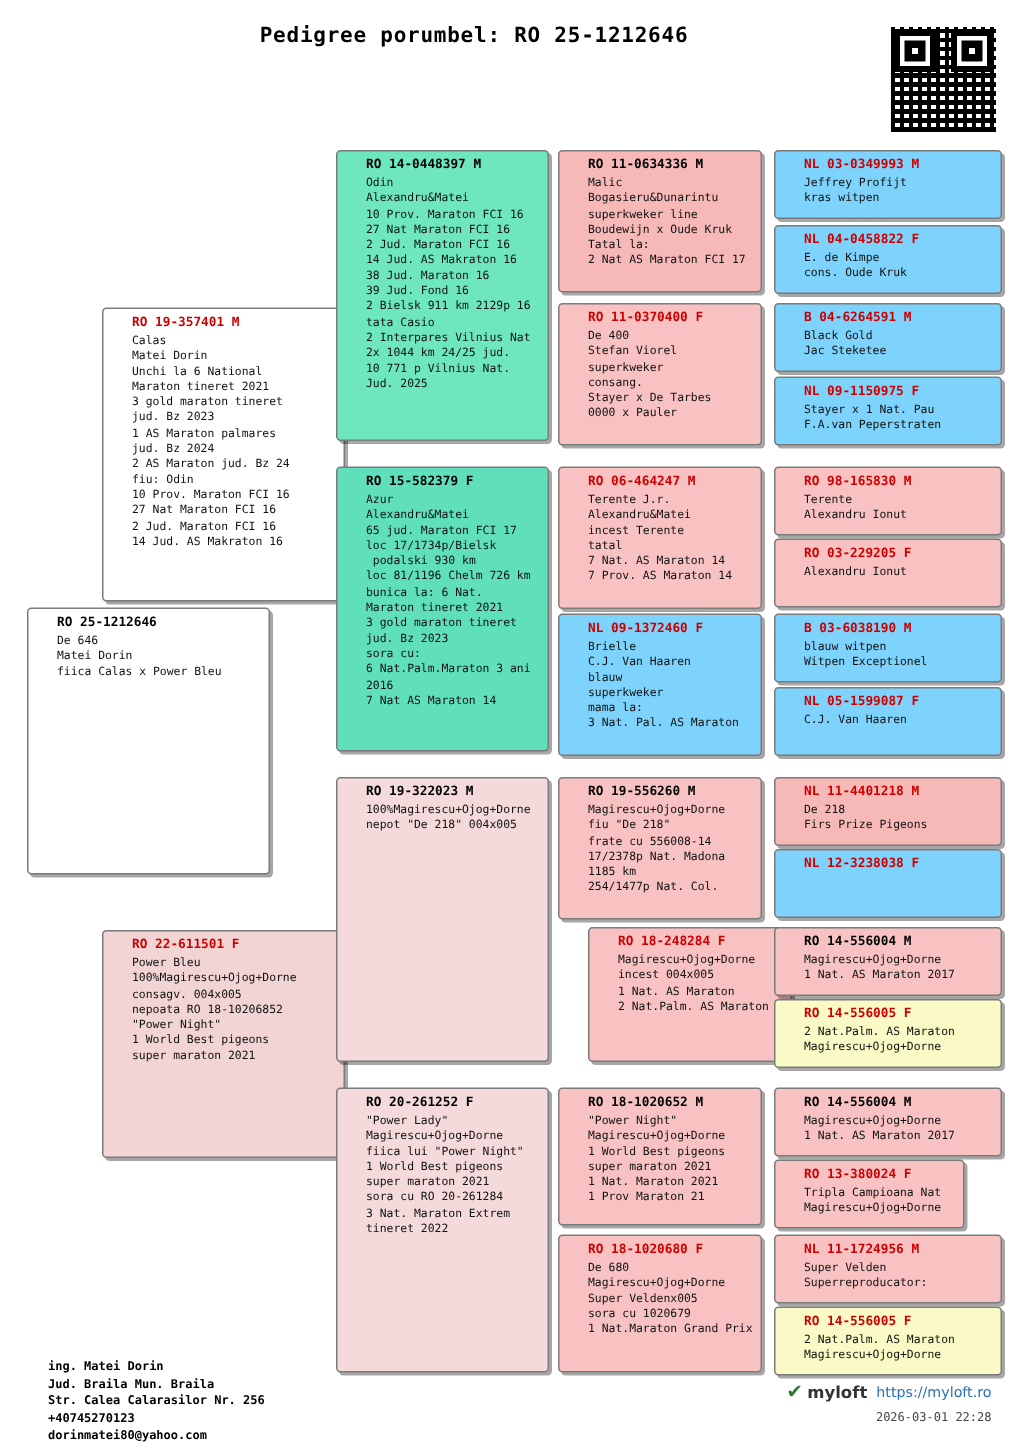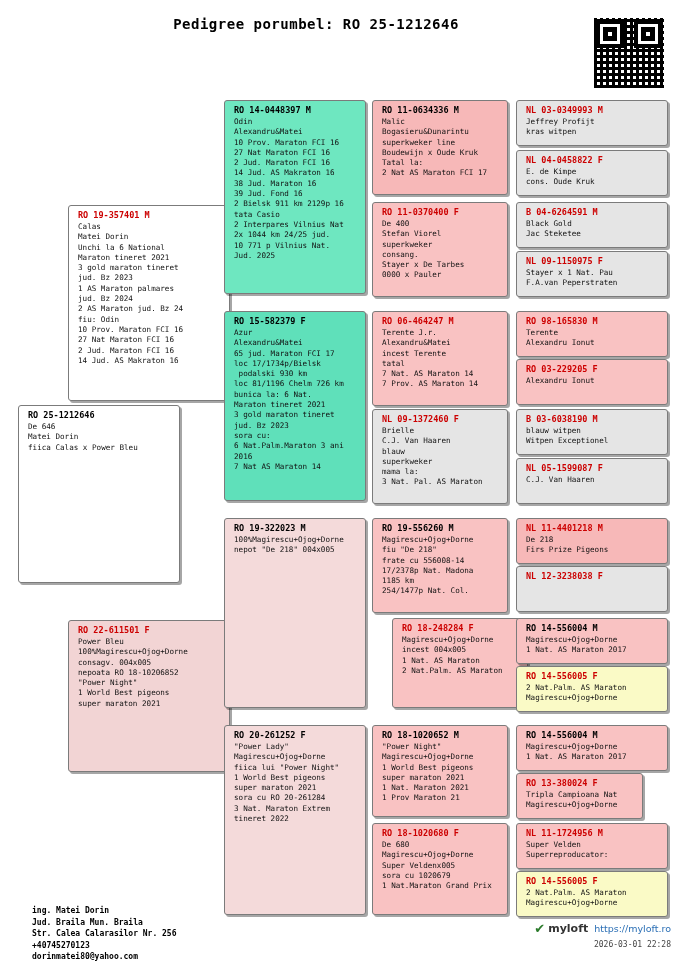--- a/index.html
+++ b/index.html
@@ -42,21 +42,21 @@
     background: #fff;
     box-shadow: inset 0 0 0 3px #fff, inset 0 0 0 8px #000;
   }
   .qr::before { left: 2px; top: 2px; }
   .qr::after { right: 2px; top: 2px; }
 
   .card {
     position: absolute;
     border: 1px solid #7b7b7b;
     border-radius: 3px;
-    padding: 4px 5px 3px 9px;
+    padding: 4px 5px 3px 19px;
     overflow: hidden;
     box-shadow: 2px 2px 0 rgba(0,0,0,0.35);
     background: #ffffff;
   }
   .card .hdr {
     font-family: "DejaVu Sans Mono", monospace;
     font-size: 8.5px;
     font-weight: bold;
     white-space: nowrap;
     margin-bottom: 2px;
@@ -69,39 +69,39 @@
     word-break: break-word;
   }
   
   .c-white  { background: #ffffff; }
   .c-pink   { background: #f2d4d4; }
   .c-pink2  { background: #f4dada; }
   .c-teal   { background: #6ee7c0; }
   .c-teal2  { background: #5fe0ba; }
   .c-red    { background: #f7b8b8; }
   .c-red2   { background: #f9c2c2; }
-  .c-yellow { background: #e5e5e5; }
+  .c-yellow { background: #7dd3fc; }
   .c-yellow2{ background: #fafac6; }
 
   .hdr-red   { color: #cc0000; }
   .hdr-black { color: #000000; }
 
   .footer {
     position: absolute;
     left: 32px; top: 905px;
     font-family: "DejaVu Sans Mono", monospace;
     font-size: 8px;
     font-weight: bold;
     line-height: 11.5px;
     white-space: pre-wrap;
     color: #000;
   }
   .brand {
     position: absolute;
-    right: 14px; top: 918px;
+    right: 24px; top: 918px;
     text-align: right;
     font-family: "DejaVu Sans", sans-serif;
   }
   .brand .logo {
     display: inline-block;
     font-size: 13px;
     font-style: italic;
     color: #2b7a2b;
     vertical-align: middle;
     margin-right: 3px;

